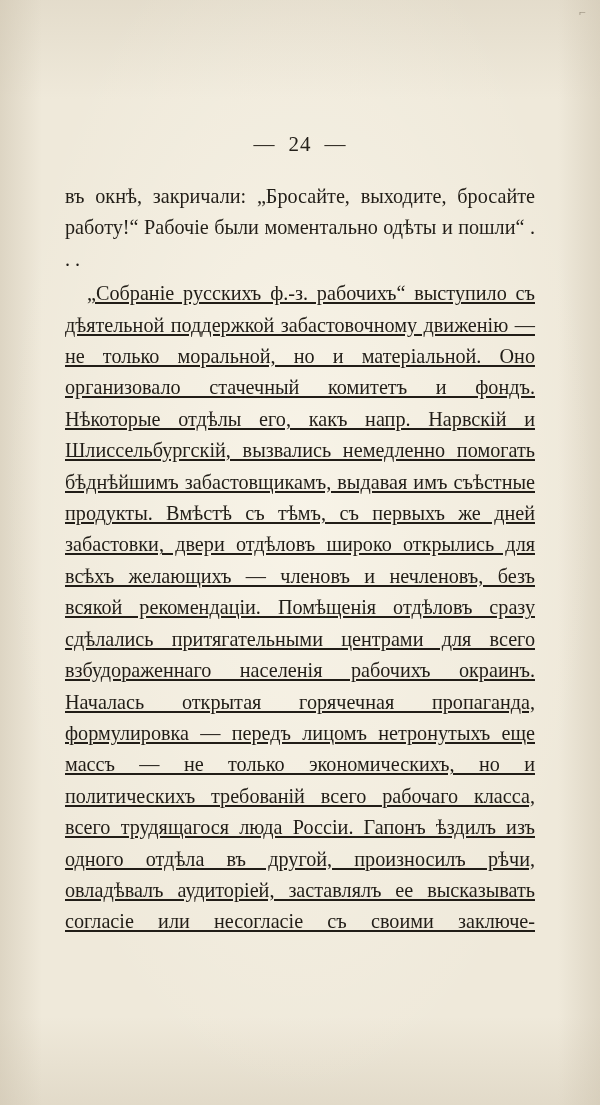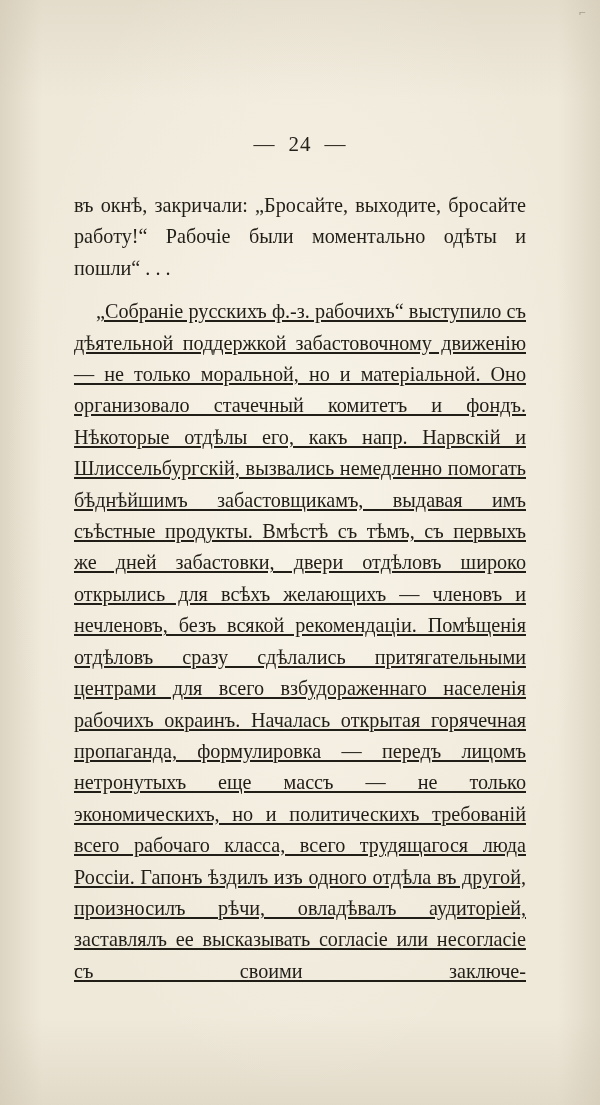--- a/index.html
+++ b/index.html
@@ -58,21 +58,21 @@
     top: 178px;
     left: 62px;
     width: 476px;
     font-size: 20.2px;
     line-height: 31.4px;
     text-align: justify;
     text-justify: inter-word;
     color: #211d17;
   }
   .para {
-    margin: 12px;
+    margin: 3px;
     text-indent: 0;
   }
   .para + .para {
     margin-top: 3px;
     text-decoration: underline;
   }
   .para.indent {
     text-indent: 22px;
   }
   

